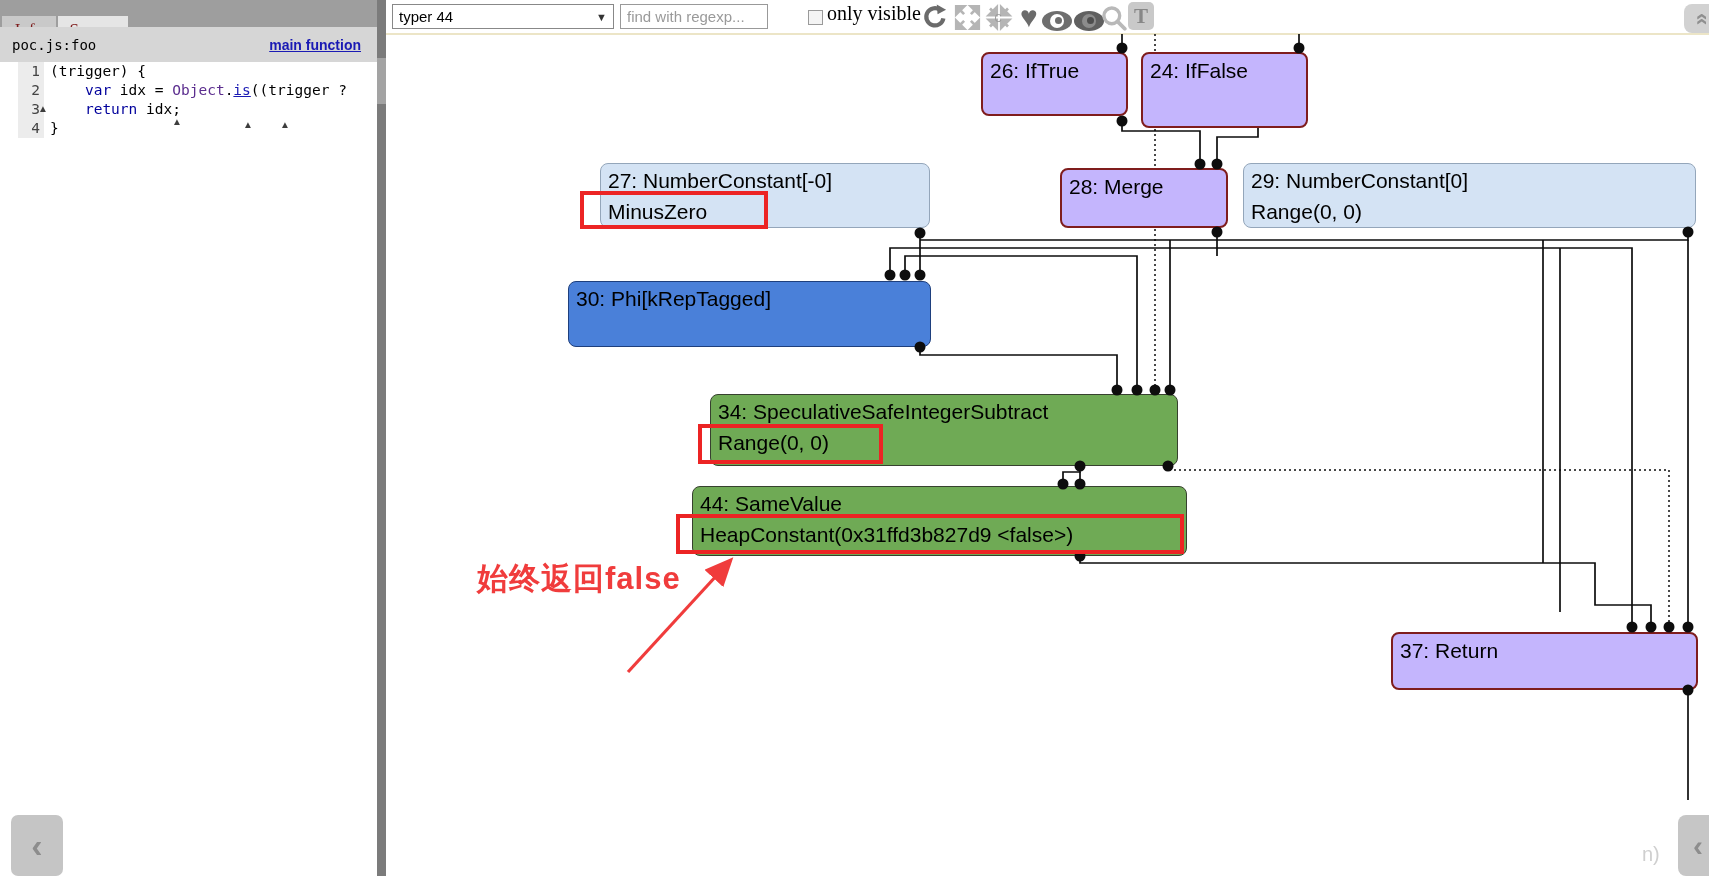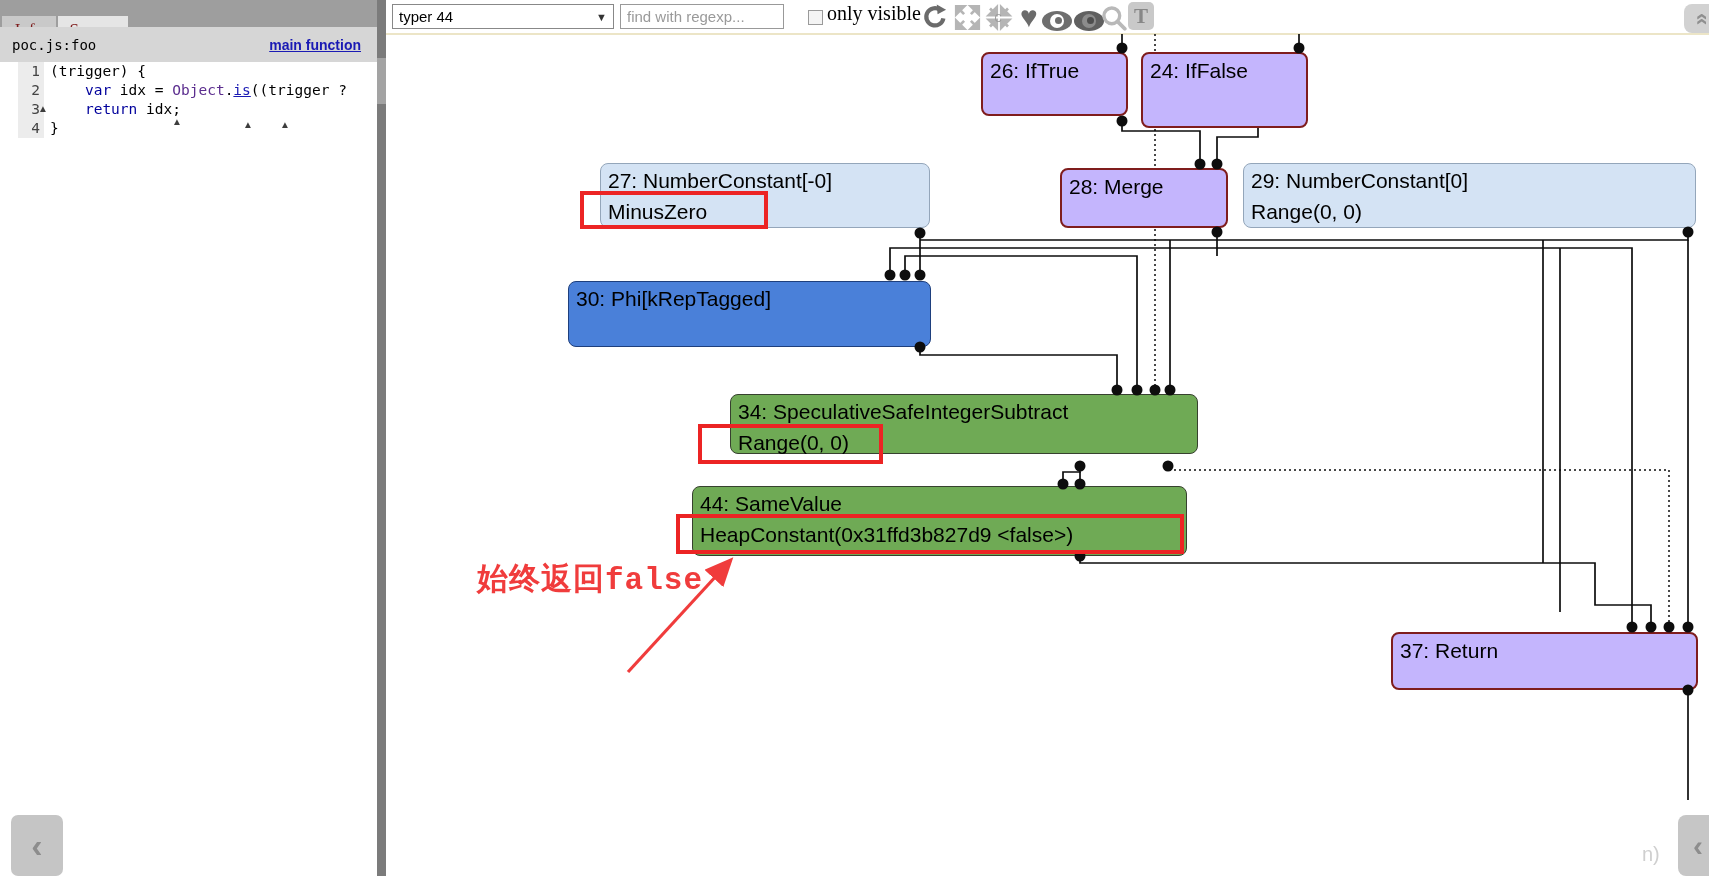--- a/index.html
+++ b/index.html
@@ -31,21 +31,21 @@
            border-radius:7px;display:flex;align-items:center;justify-content:center;
            color:#8d8d8d;font-size:34px;font-weight:bold;cursor:pointer;}
   #divider{position:absolute;left:377px;top:0;width:9px;height:876px;background:#7b7b7b;}
   #divider .thumb{position:absolute;left:0;top:58px;width:9px;height:46px;background:#a3a3a3;}
   
   #toolbar{position:absolute;left:386px;top:0;width:1323px;height:33px;background:#fff;}
   #phase-select{position:absolute;left:6px;top:4px;width:222px;height:25px;border:1px solid #888;
                 background:#fff;font-size:15px;display:flex;align-items:center;box-sizing:border-box;
                 padding:8px 6px;cursor:pointer;}
   #phase-select .arrow{position:absolute;right:6px;font-size:11px;color:#333;}
-  #regex-input{position:absolute;left:234px;top:4px;width:164px;height:25px;border:1px solid #999;
+  #regex-input{position:absolute;left:234px;top:4px;width:148px;height:25px;border:1px solid #999;
                box-sizing:border-box;font-size:15px;padding:0 6px;color:#333;
                font-family:"Liberation Sans",sans-serif;}
   #regex-input::placeholder{color:#9a9a9a;}
   #onlyvis-box{position:absolute;left:422px;top:10px;width:13px;height:13px;border:1px solid #9a9a9a;
                background:#f4f4f4;cursor:pointer;}
   #onlyvis-label{position:absolute;left:441px;top:2px;font-family:"Liberation Serif",serif;
                  font-size:20px;color:#000;}
   .ticon{position:absolute;top:2px;width:30px;height:30px;display:flex;align-items:center;
          justify-content:center;cursor:pointer;}
   .heart{color:#6b6b6b;font-size:30px;line-height:30px;}
@@ -73,21 +73,21 @@
   #overlay{z-index:4;}
   .node{position:absolute;z-index:2;border-radius:8px;box-sizing:border-box;padding:1px 7px;
         font-size:21px;line-height:31px;color:#000;white-space:nowrap;cursor:pointer;}
   .node div{height:31px;}
   .n-yellow{background:#c4b5fd;border:2px solid #7f1d1d;}
   .n-lblue{background:#d4e3f4;border:1.5px solid #94a6ba;}
   .n-blue{background:#4a80d9;border:1.5px solid #1e3f7d;}
   .n-green{background:#6faa55;border:1.5px solid #37412f;}
   .redbox{position:absolute;z-index:4;border:4px solid #ec2424;background:transparent;box-sizing:border-box;}
   #annotation{position:absolute;z-index:4;left:477px;top:558px;font-size:31px;color:#f03c3c;
-              font-weight:bold;letter-spacing:1px;font-family:Liberation Mono, monospace;}
+              font-weight:bold;letter-spacing:1px;}
 </style>
 </head>
 <body>
 
 <div id="tabbar">
   <div class="tab" id="tab-info">Info</div>
   <div class="tab" id="tab-source">Source</div>
 </div>
 
 <div id="srcheader">
@@ -215,21 +215,21 @@
 <div class="node n-yellow" style="left:1060px;top:168px;width:168px;height:60px;">
   <div>28: Merge</div>
 </div>
 <div class="node n-lblue" style="left:1243px;top:163px;width:453px;height:65px;">
   <div>29: NumberConstant[0]</div>
   <div>Range(0, 0)</div>
 </div>
 <div class="node n-blue" style="left:568px;top:281px;width:363px;height:66px;">
   <div>30: Phi[kRepTagged]</div>
 </div>
-<div class="node n-green" style="left:710px;top:394px;width:468px;height:60px;margin-left:20px;">
+<div class="node n-green" style="left:710px;top:394px;width:468px;height:72px;">
   <div>34: SpeculativeSafeIntegerSubtract</div>
   <div>Range(0, 0)</div>
 </div>
 <div class="node n-green" style="left:692px;top:486px;width:495px;height:70px;">
   <div>44: SameValue</div>
   <div>HeapConstant(0x31ffd3b827d9 &lt;false&gt;)</div>
 </div>
 <div class="node n-yellow" style="left:1391px;top:632px;width:307px;height:58px;">
   <div>37: Return</div>
 </div>

